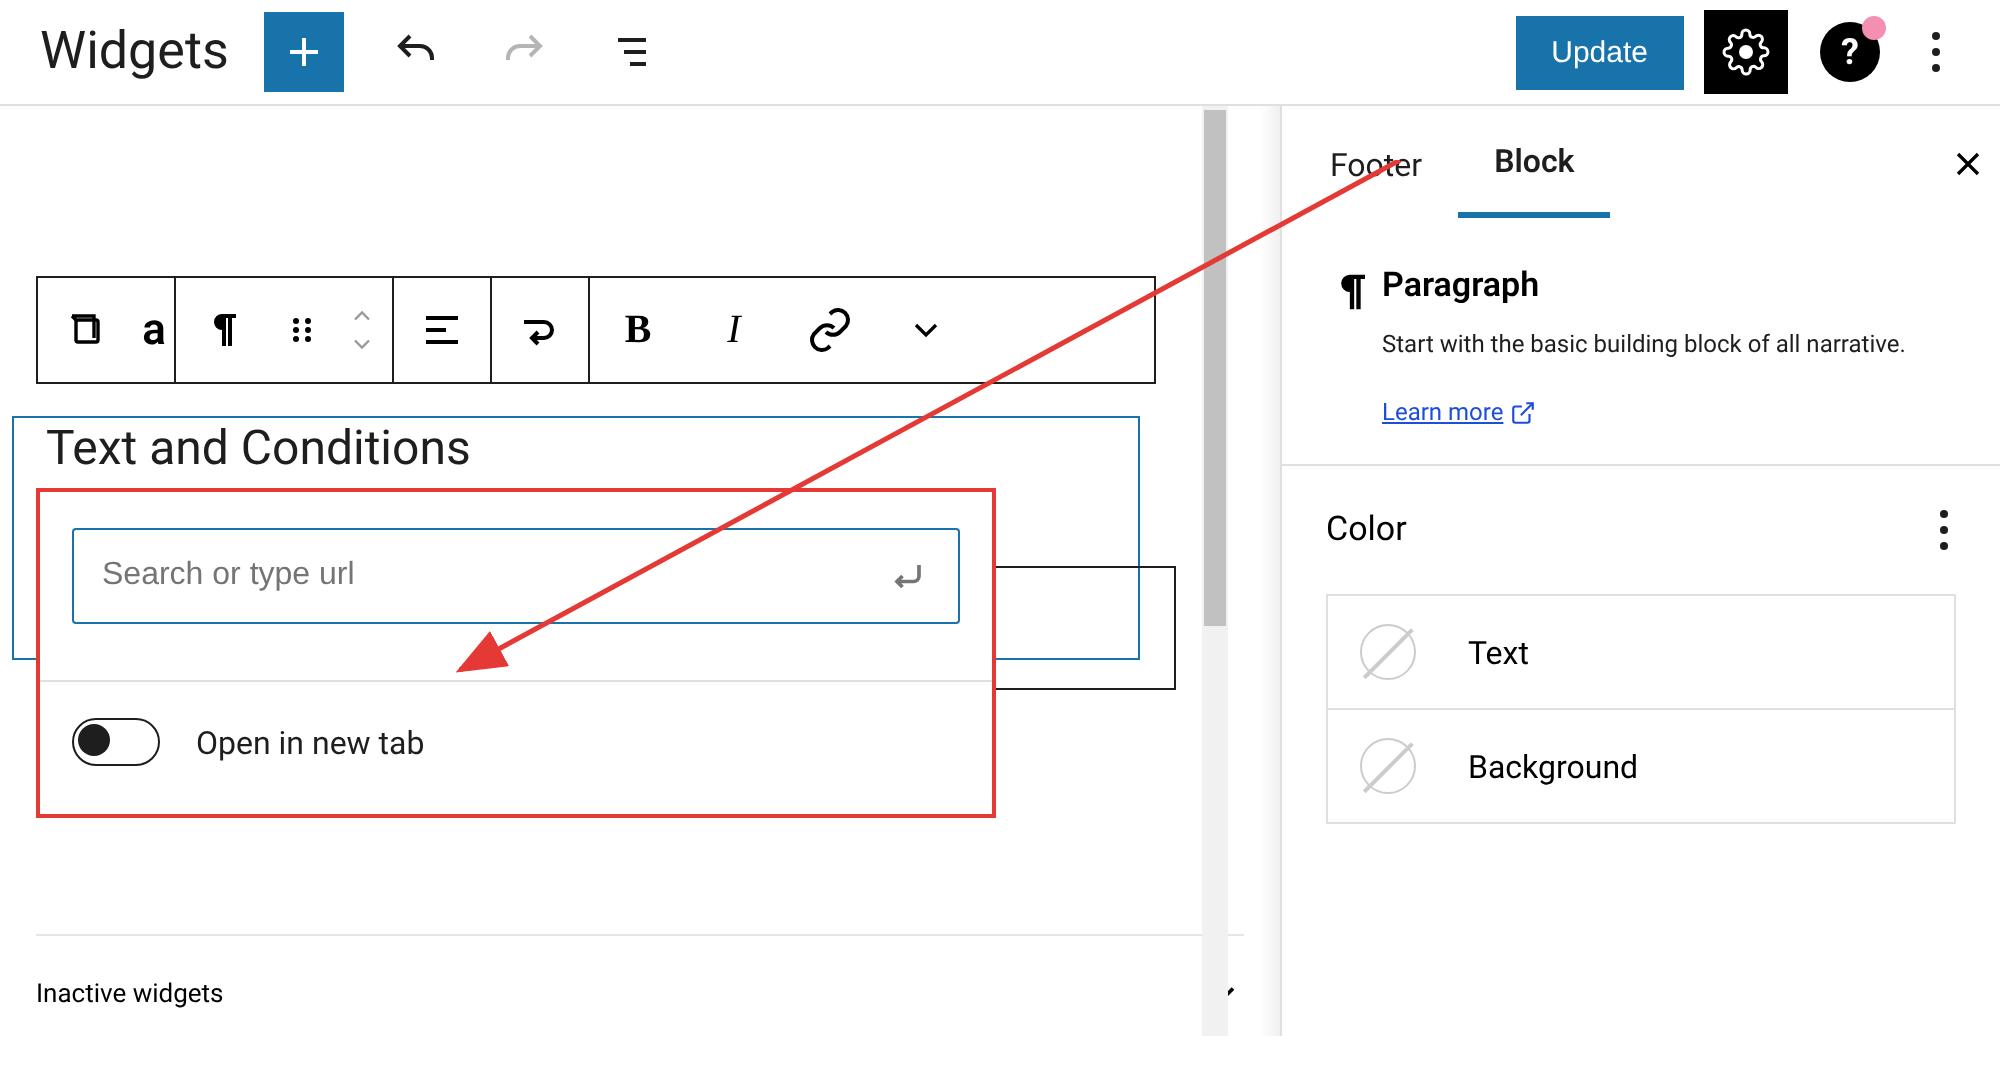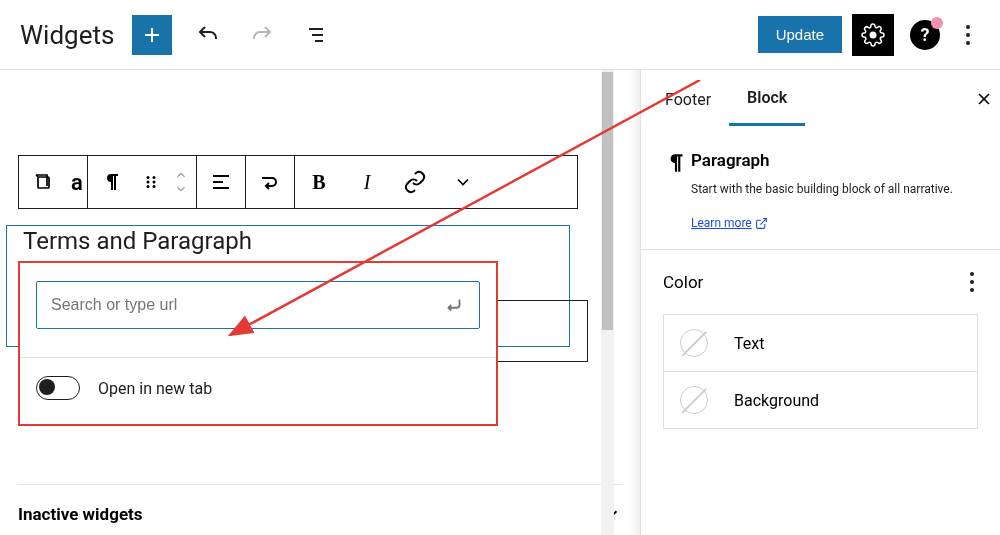--- a/index.html
+++ b/index.html
@@ -1,19 +1,19 @@
 <!DOCTYPE html>
 <html><head>
   <meta charset="utf-8">
   <style>
     * { margin: 0; padding: 0; box-sizing: border-box; }
     body { font-family: -apple-system, BlinkMacSystemFont, "Segoe UI", Roboto, sans-serif; width: 1000px; height: 535px; overflow: hidden; background: #fff; position: relative; }
     
     
-    .top-bar { display: flex; align-items: center; justify-content: space-between; padding: 10px 20px; border-bottom: 1px solid #e0e0e0; height: 70px; }
+    .top-bar { display: flex; align-items: center; justify-content: space-between; padding: 10px 20px; border-bottom: 1px solid #e0e0e0; height: 53px; }
     .top-left { display: flex; align-items: center; gap: 18px; }
     .page-title { font-size: 26px; font-weight: 400; color: #1e1e1e; }
     .add-btn { width: 40px; height: 40px; background: #1873aa; color: #fff; display: flex; align-items: center; justify-content: center; cursor: pointer; }
     .icon-btn { width: 36px; height: 36px; display: flex; align-items: center; justify-content: center; cursor: pointer; color: #1e1e1e; }
     .icon-btn.disabled { color: #b5b5b5; }
     
     .top-right { display: flex; align-items: center; gap: 10px; }
     .update-btn { background: #1873aa; color: #fff; padding: 10px 18px; font-size: 15px; cursor: pointer; border: none; }
     .settings-btn { width: 42px; height: 42px; background: #000; color: #fff; display: flex; align-items: center; justify-content: center; cursor: pointer; }
     .help-btn { position: relative; width: 42px; height: 42px; display: flex; align-items: center; justify-content: center; cursor: pointer; }
@@ -45,21 +45,21 @@
     .divider { height: 1px; background: #e0e0e0; margin: 28px -16px 18px; }
     .toggle-row { display: flex; align-items: center; gap: 18px; }
     .toggle { width: 44px; height: 24px; border: 1.5px solid #1e1e1e; border-radius: 12px; position: relative; cursor: pointer; }
     .toggle-knob { position: absolute; left: 2px; top: 2px; width: 16px; height: 16px; border-radius: 50%; background: #1e1e1e; }
     .toggle-label { font-size: 16px; color: #1e1e1e; }
     
     .empty-box { position: absolute; border: 1.5px solid #1e1e1e; left: 438px; top: 230px; width: 150px; height: 62px; z-index:1;}
     .outline-lines { position:absolute; top:155px; left:6px; width:564px; height:122px; border: 1.5px solid #1873aa; z-index:0; }
     
     .inactive-row { position: absolute; bottom: 10px; left: 18px; right: 18px; display: flex; justify-content: space-between; align-items: center; border-top:1px solid #e5e5e5; padding-top:18px;}
-    .inactive-label { font-size: 17px; font-weight: 700; }
+    .inactive-label { font-size: 13px; font-weight: 400; }
     
     
     .sidebar { width: 360px; border-left: 1px solid #e0e0e0; display: flex; flex-direction: column; }
     .sidebar-tabs { display: flex; align-items: center; padding: 0 6px; height: 58px; }
     .tab { padding: 16px 18px; font-size: 16px; color: #1e1e1e; cursor: pointer; }
     .tab.active { font-weight: 600; border-bottom: 3px solid #1873aa; }
     .close-panel { margin-left: auto; cursor: pointer; font-size: 18px; }
     
     .block-info { padding: 22px 22px 18px; display: flex; gap: 2px; border-bottom: 1px solid #e0e0e0;}
     .block-icon { flex-shrink: 0; }
@@ -198,21 +198,21 @@
             </svg>
         </div>
         <div class="tb-btn">
           <svg width="20" height="20" viewBox="0 0 24 24" fill="none" stroke="currentColor" stroke-width="2">
               <path d="M6 9l6 6 6-6"></path>
             </svg>
         </div>
       </div>
     </div>
 
-    <div class="para-text">Terms and Paragraph</div>
+    <div class="para-text">Text and Conditions</div>
 
     <div class="empty-box"></div>
 
     <div class="link-panel">
       <div class="url-input-wrap">
         <input class="url-input" placeholder="Search or type url" style="">
         <div class="submit-arrow">
           <svg width="22" height="22" viewBox="0 0 24 24" fill="none" stroke="currentColor" stroke-width="2">
               <path d="M18 6 v6 a3 3 0 0 1 -3 3 H6"></path>
               <path d="M9 12l-3 3 3 3"></path>

